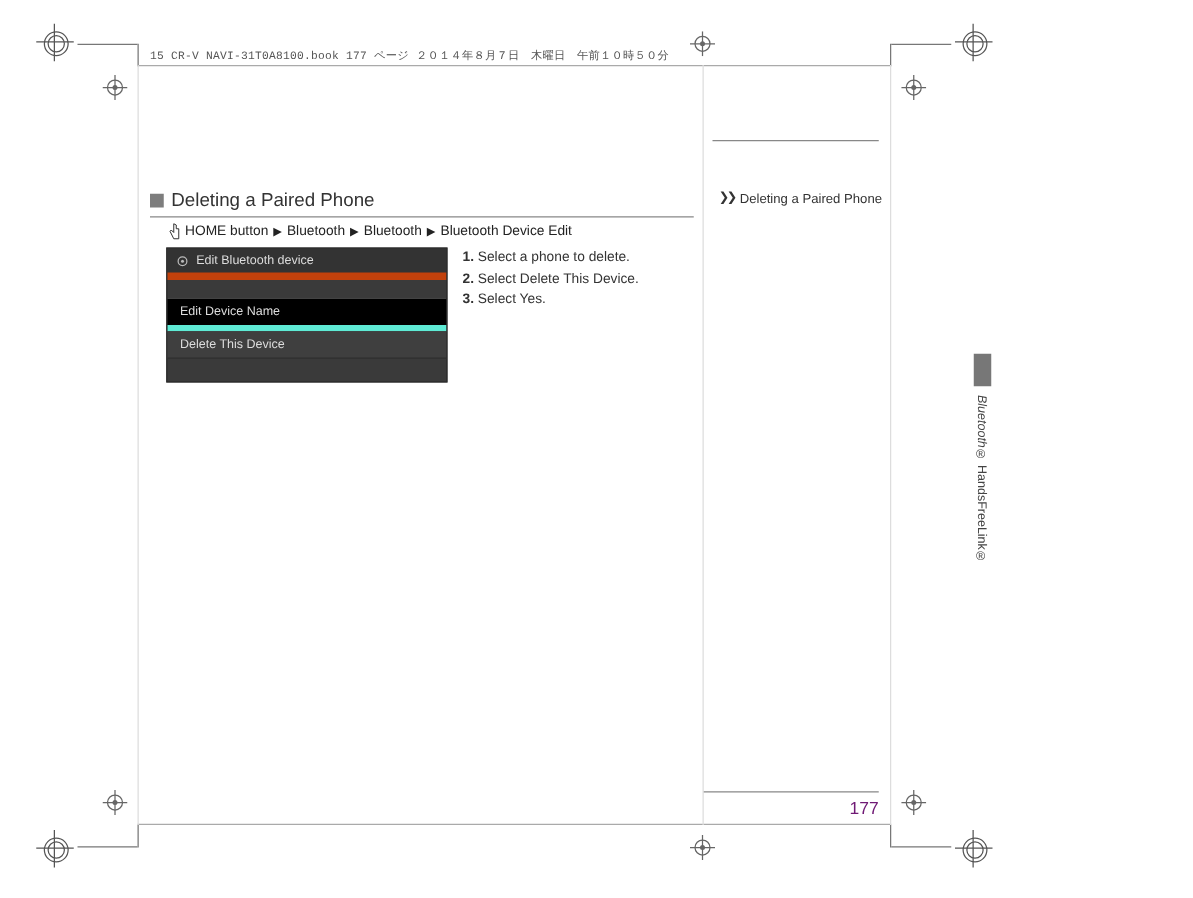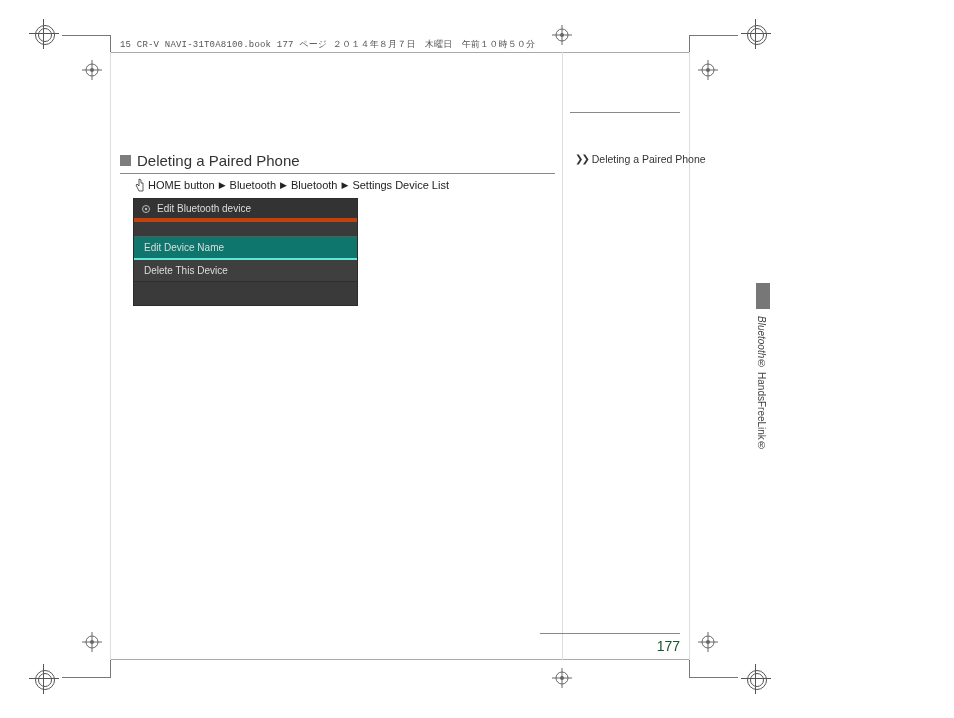--- a/index.html
+++ b/index.html
@@ -1,16 +1,16 @@
 <!DOCTYPE html>
 <html><head>
 <meta charset="utf-8">
 <style>
   html,body{margin:0;padding:0;background:#fff;font-family:Arial,Helvetica,sans-serif;color:#222;}
-  .page{position:relative;width:800px;height:718px;overflow:hidden;}
+  .page{position:relative;width:800px;height:718px;overflow:hidden;padding-left:23px;}
 
   
   .reg{position:absolute;width:22px;height:22px;}
   .reg .c1{position:absolute;left:2px;top:2px;width:18px;height:18px;border:1px solid #555;border-radius:50%;}
   .reg .c2{position:absolute;left:5px;top:5px;width:12px;height:12px;border:1px solid #555;border-radius:50%;}
   .reg .h{position:absolute;left:-4px;top:10px;width:30px;height:1px;background:#555;}
   .reg .v{position:absolute;left:10px;top:-4px;width:1px;height:30px;background:#555;}
   .reg-tl{left:33px;top:23px;}
   .reg-tr{right:33px;top:23px;}
   .reg-bl{left:33px;bottom:28px;}
@@ -51,39 +51,39 @@
   .section-title{position:absolute;left:120px;top:152px;width:435px;padding-bottom:4px;border-bottom:1px solid #888;display:flex;align-items:center;gap:6px;}
   .section-title .sq{width:11px;height:11px;background:#7d7d7d;flex:0 0 11px;}
   .section-title .t{font-size:15px;color:#333;}
 
   .nav-path{position:absolute;left:135px;top:178px;font-size:11px;color:#222;display:flex;align-items:center;flex-wrap:wrap;gap:4px;}
   .nav-path b{font-weight:normal;}
   .nav-path .tri{color:#222;font-size:9px;}
   .hand{width:9px;height:14px;display:inline-block;}
 
   .screenshot{position:absolute;left:133px;top:198px;width:223px;height:106px;background:#3a3a3a;border:1px solid #2b2b2b;font-size:10px;color:#ddd;}
-  .ss-header{display:flex;align-items:center;gap:6px;padding:4px 7px;border-bottom:4px solid #c2410c;background:#333;font-size:10px;}
+  .ss-header{display:flex;align-items:center;gap:6px;padding:4px 7px;border-bottom:6px solid #c2410c;background:#333;font-size:10px;}
   .ss-header .gear{width:10px;height:10px;}
   .ss-row{padding:5px 10px;font-size:10px;color:#ddd;}
   .ss-rows{margin-top:14px;}
-  .ss-row1{background:#0f766e;border-top:1px solid #5a5a5a;border-bottom:2px solid #5eead4;}
+  .ss-row1{background:#000000;border-top:1px solid #5a5a5a;border-bottom:5px solid #5eead4;}
   .ss-row2{background:#3f3f3f;border-bottom:1px solid #2e2e2e;}
 
   .steps{position:absolute;left:370px;top:198px;width:186px;font-size:11px;line-height:1.5;color:#333;}
   .steps b{font-weight:bold;}
 
   .sidebar{position:absolute;left:575px;top:152px;width:260px;font-size:10.5px;line-height:1.45;color:#333;}
   .sidebar-title{display:flex;align-items:center;gap:4px;margin-bottom:5px;font-size:10.5px;}
   .sidebar-title .chevs{font-size:10px;letter-spacing:-2px;}
 
   .tab{position:absolute;right:30px;top:283px;width:14px;height:26px;background:#777;}
   .vtext{position:absolute;right:33px;top:316px;width:12px;font-size:10px;font-style:italic;color:#444;writing-mode:vertical-rl;}
   .vtext .norm{font-style:normal;}
 
-  .page-num{position:absolute;right:120px;bottom:64px;font-size:14px;color:#14532d;text-align:center;}
+  .page-num{position:absolute;right:120px;bottom:64px;font-size:14px;color:#701a75;text-align:center;}
   .page-num-rule{position:absolute;right:120px;bottom:84px;width:140px;height:1px;background:#888;}
 </style>
 </head>
 <body>
 
 <div class="page">
 
   <div class="reg reg-tl">
       <div class="c1"></div>
       <div class="c2"></div>
@@ -187,39 +187,44 @@
       <svg width="9" height="14" viewBox="0 0 9 14">
           <path d="M4 1 L4 8 L2 6 L1 7 L4 13 L8 13 L8 5 L6 5 L6 2 Z" fill="none" stroke="#333" stroke-width="0.8"></path>
         </svg>
     </span>
     <span><b>HOME</b><span> button</span></span>
     <span class="tri">▶</span>
     <b>Bluetooth</b>
     <span class="tri">▶</span>
     <b>Bluetooth</b>
     <span class="tri">▶</span>
-    <b>Settings Device List</b>
+    <b>Bluetooth Device Edit</b>
   </div>
 
   <div class="screenshot">
     <div class="ss-header">
       <span class="gear">
         <svg width="10" height="10" viewBox="0 0 10 10">
             <circle cx="5" cy="5" r="3.5" fill="none" stroke="#bbb" stroke-width="1"></circle>
             <circle cx="5" cy="5" r="1.2" fill="#bbb"></circle>
           </svg>
       </span>
       <span>Edit Bluetooth device</span>
     </div>
     <div class="ss-rows">
       <div class="ss-row ss-row1">Edit Device Name</div>
       <div class="ss-row ss-row2">Delete This Device</div>
     </div>
   </div>
 
+  <div class="steps">
+    <div><b>1. </b><span>Select a phone to delete.</span></div>
+    <div><b>2. </b><span>Select </span><span style="font-weight:normal;">Delete This Device</span><span>.</span></div>
+    <div><b>3. </b><span>Select </span><span>Yes</span><span>.</span></div>
+  </div>
 
   <div class="sidebar">
     <div class="sidebar-title">
       <span class="chevs">❯❯</span>
       <span>Deleting a Paired Phone</span>
     </div>
   </div>
 
   <div class="tab"></div>
   <div class="vtext">

